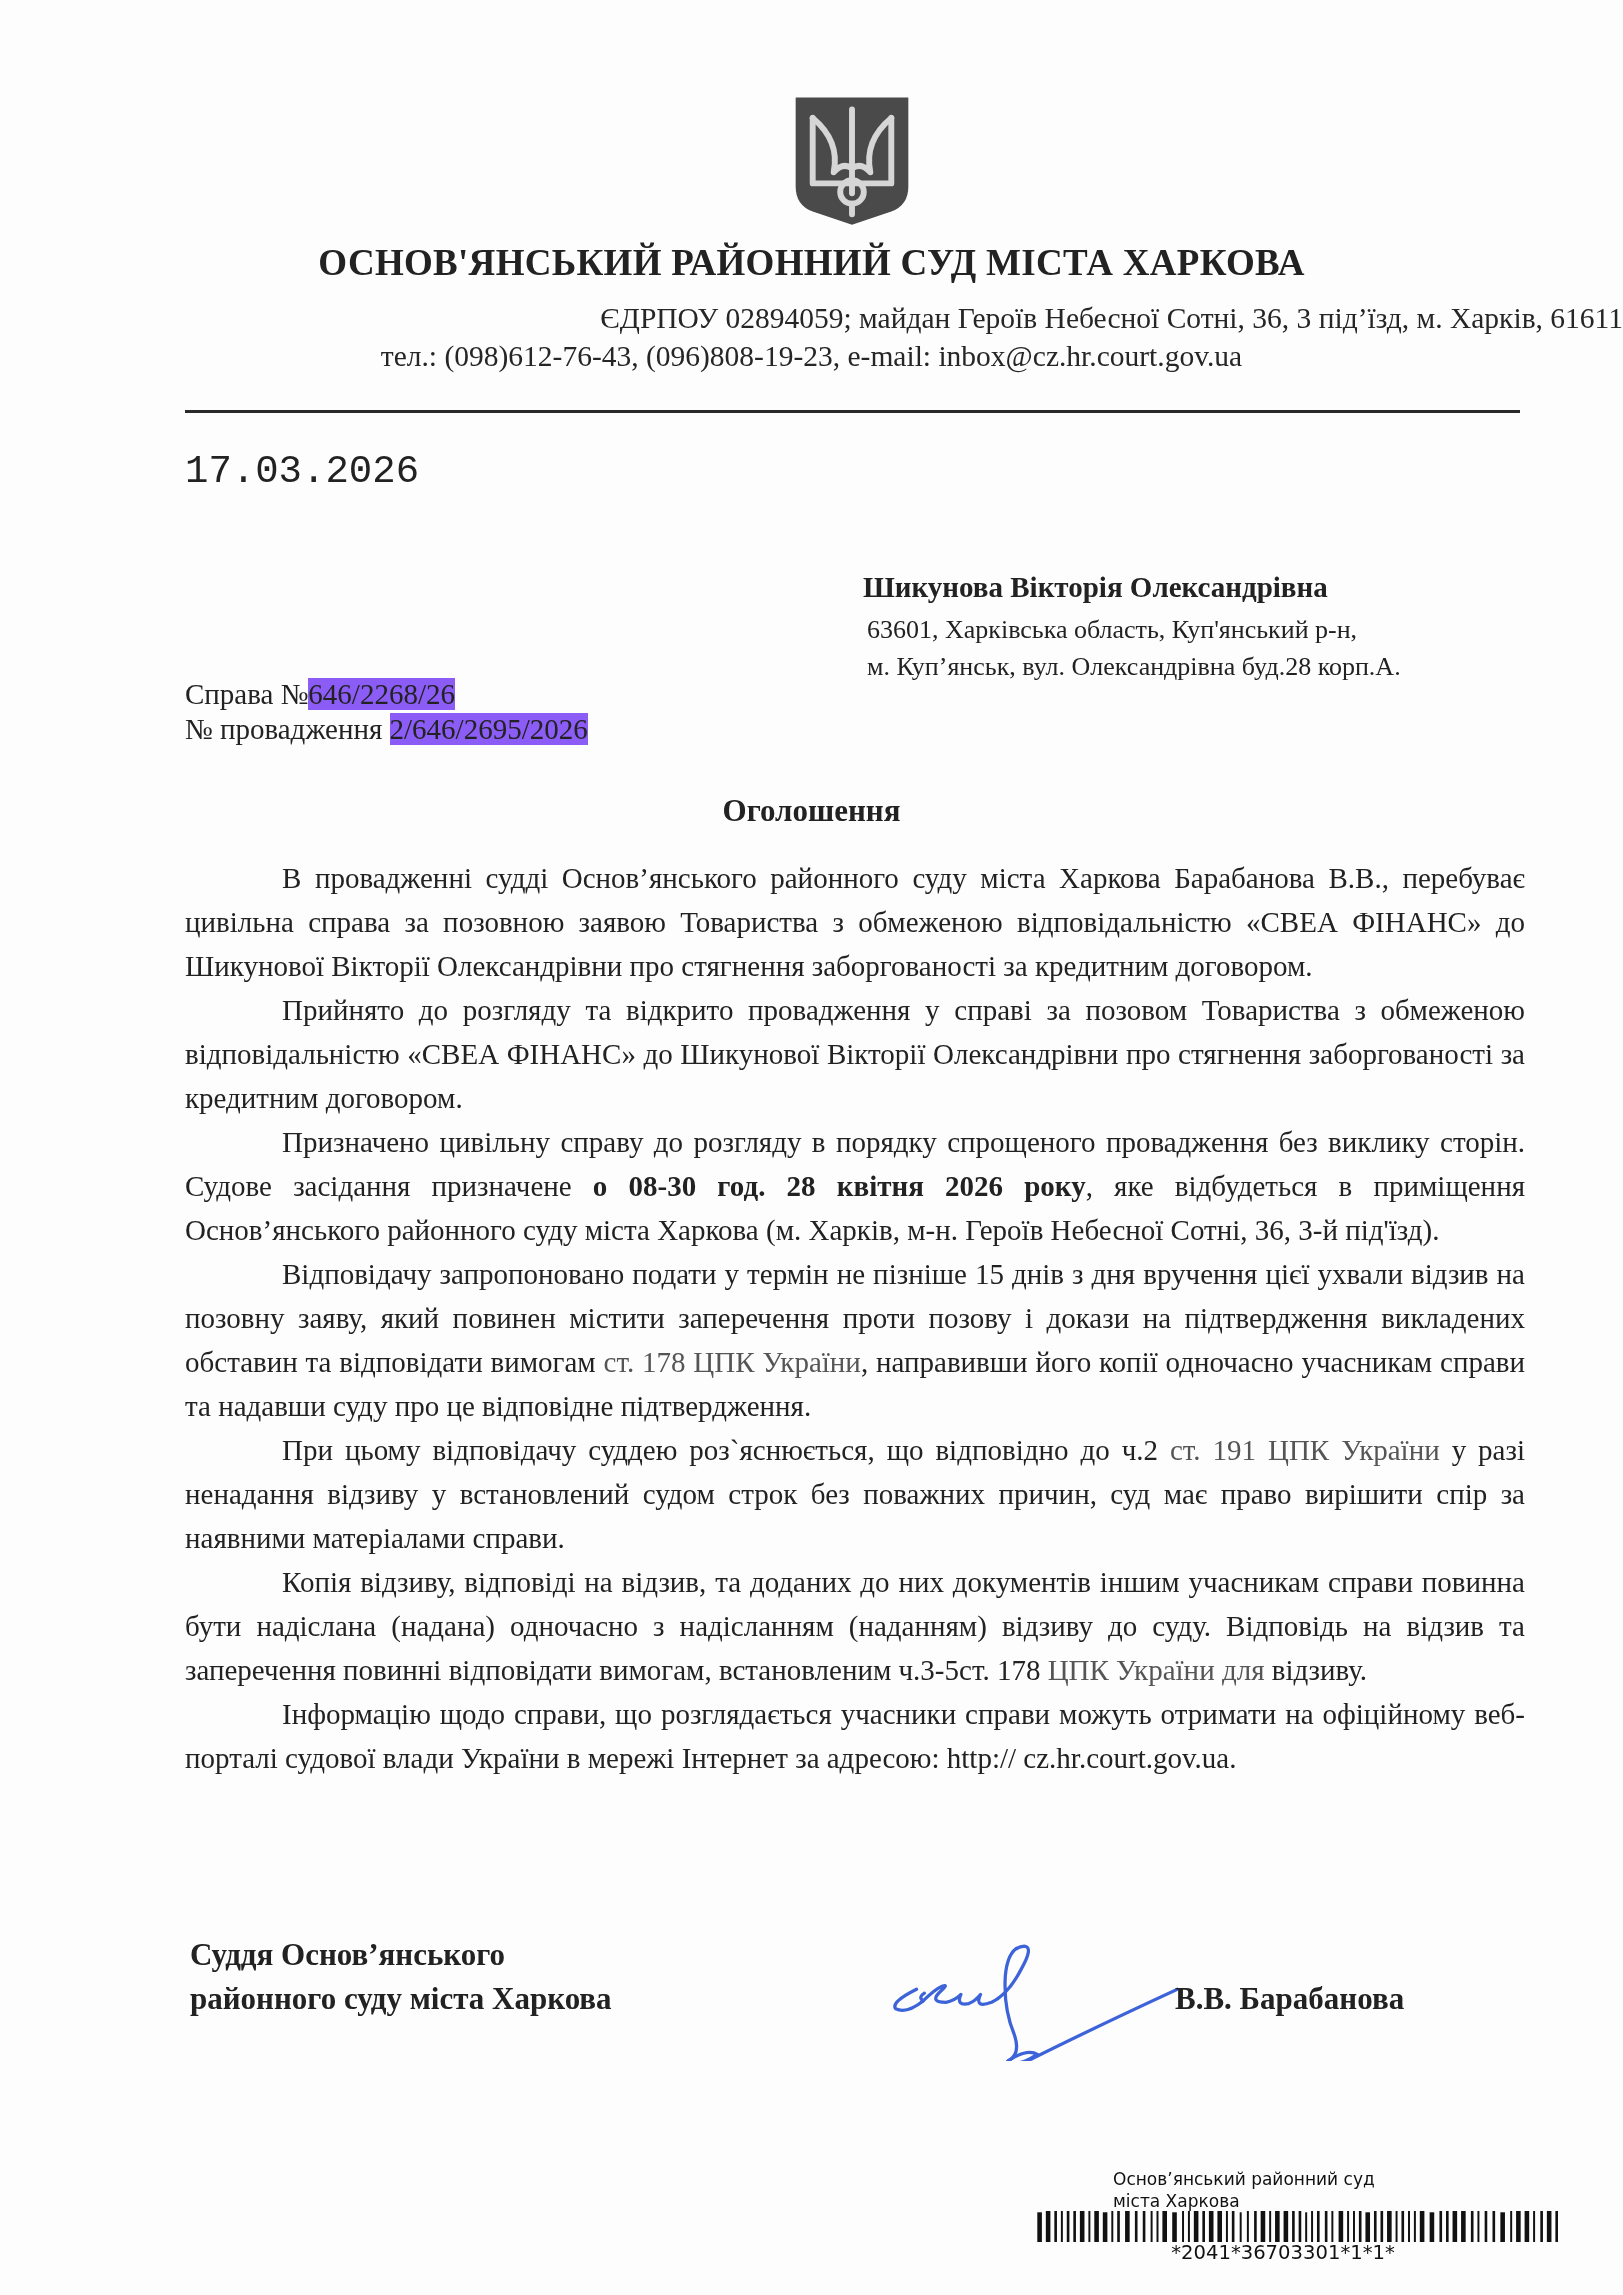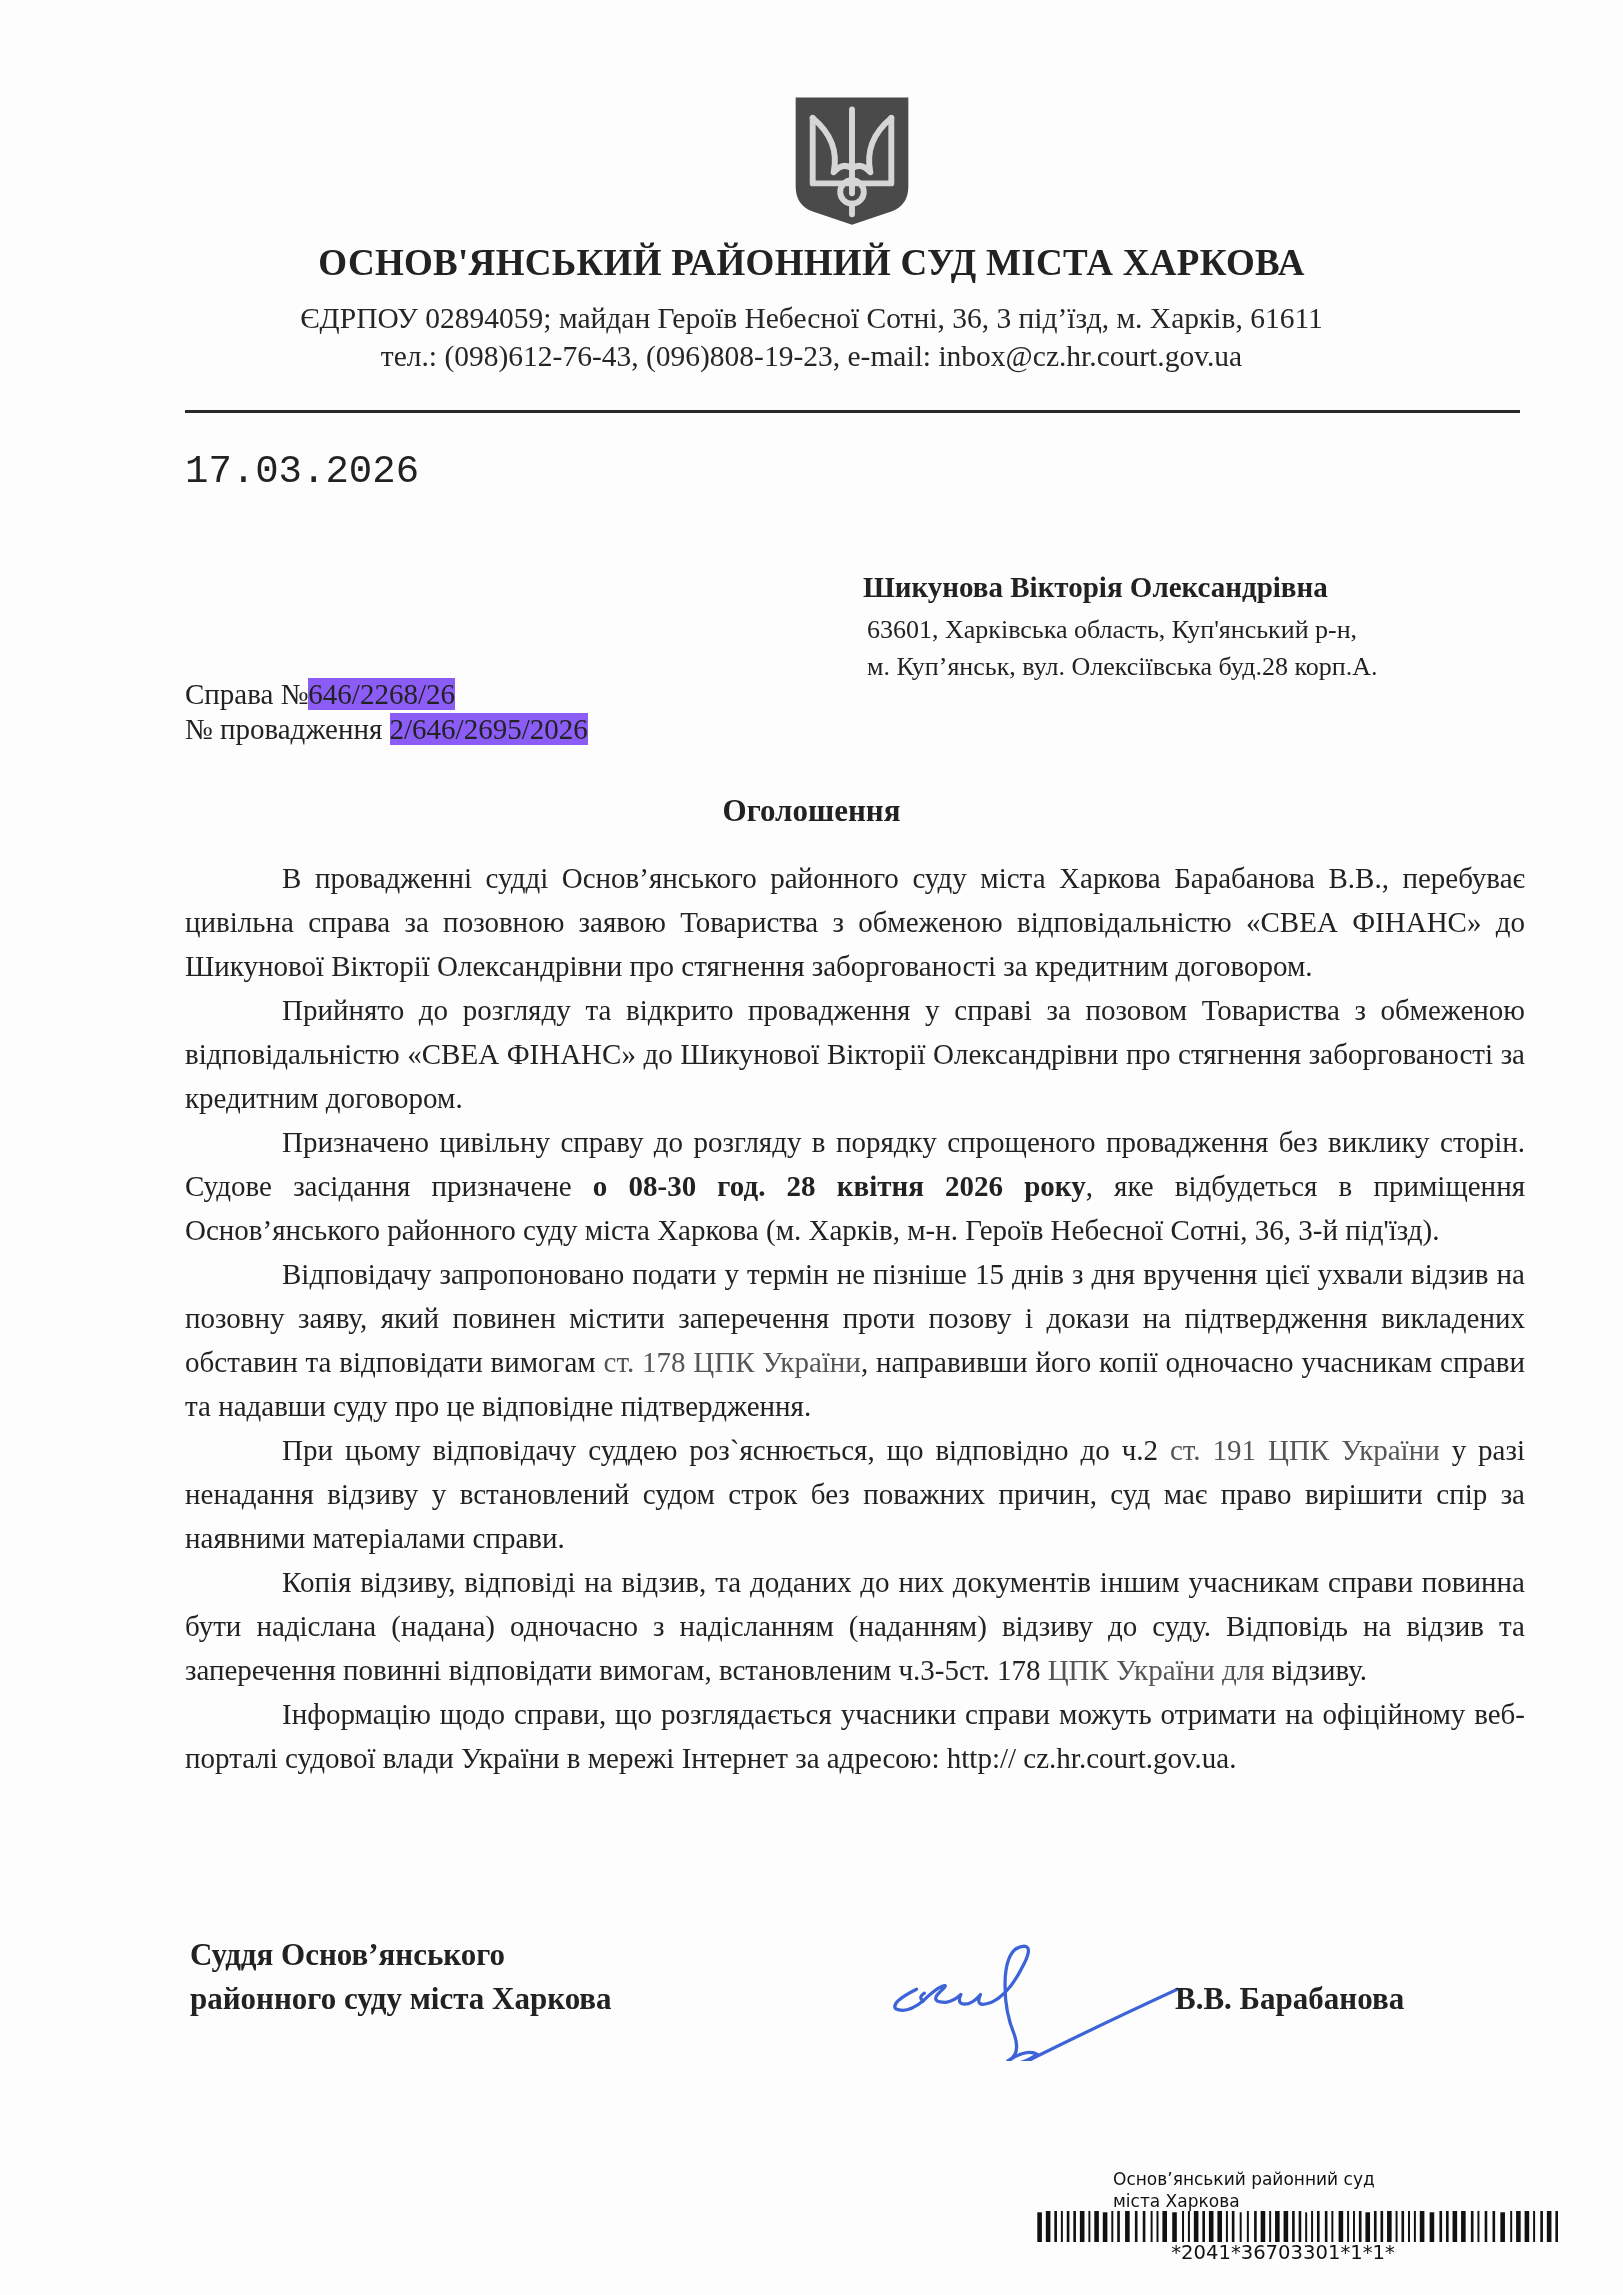--- a/index.html
+++ b/index.html
@@ -25,21 +25,21 @@
       font-size: 37px;
       letter-spacing: 0.3px;
       color: #222;
     }
     .court-line {
       left: 0; width: 1623px;
       text-align: center;
       font-size: 29.5px;
       color: #262626;
     }
-    #court-line-1 { top: 302px; }
+    #court-line-1 { top: 302px; text-align: right; }
     #court-line-2 { top: 340px; }
     .rule {
       left: 185px; width: 1335px; top: 410px; height: 3.3px;
       background: #2a2a2a;
     }
 
     
     .date { left: 185px; top: 450px; font-size: 39px; color: #222; font-family: Liberation Mono, monospace; }
 
     
@@ -111,21 +111,21 @@
 
 <div class="abs court-title">ОСНОВ'ЯНСЬКИЙ РАЙОННИЙ СУД МІСТА ХАРКОВА</div>
 <div id="court-line-1" class="abs court-line">ЄДРПОУ 02894059; майдан Героїв Небесної Сотні, 36, 3 під’їзд, м. Харків, 61611</div>
 <div id="court-line-2" class="abs court-line">тел.: (098)612-76-43, (096)808-19-23, e-mail: inbox@cz.hr.court.gov.ua</div>
 <div class="abs rule"></div>
 
 <div class="abs date">17.03.2026</div>
 
 <div class="abs addressee-name">Шикунова Вікторія Олександрівна</div>
 <div id="addr-1" class="abs addressee-addr">63601, Харківська область, Куп'янський р-н,</div>
-<div id="addr-2" class="abs addressee-addr">м. Куп’янськ, вул. Олексіївська буд.28 корп.А.</div>
+<div id="addr-2" class="abs addressee-addr">м. Куп’янськ, вул. Олександрівна буд.28 корп.А.</div>
 
 <div id="case-line-1" class="abs case-line">
   <span>Справа №</span><span class="hl">646/2268/26</span>
 </div>
 <div id="case-line-2" class="abs case-line">
   <span>№ провадження </span><span class="hl">2/646/2695/2026</span>
 </div>
 
 <div class="abs ann-title">Оголошення</div>
 

